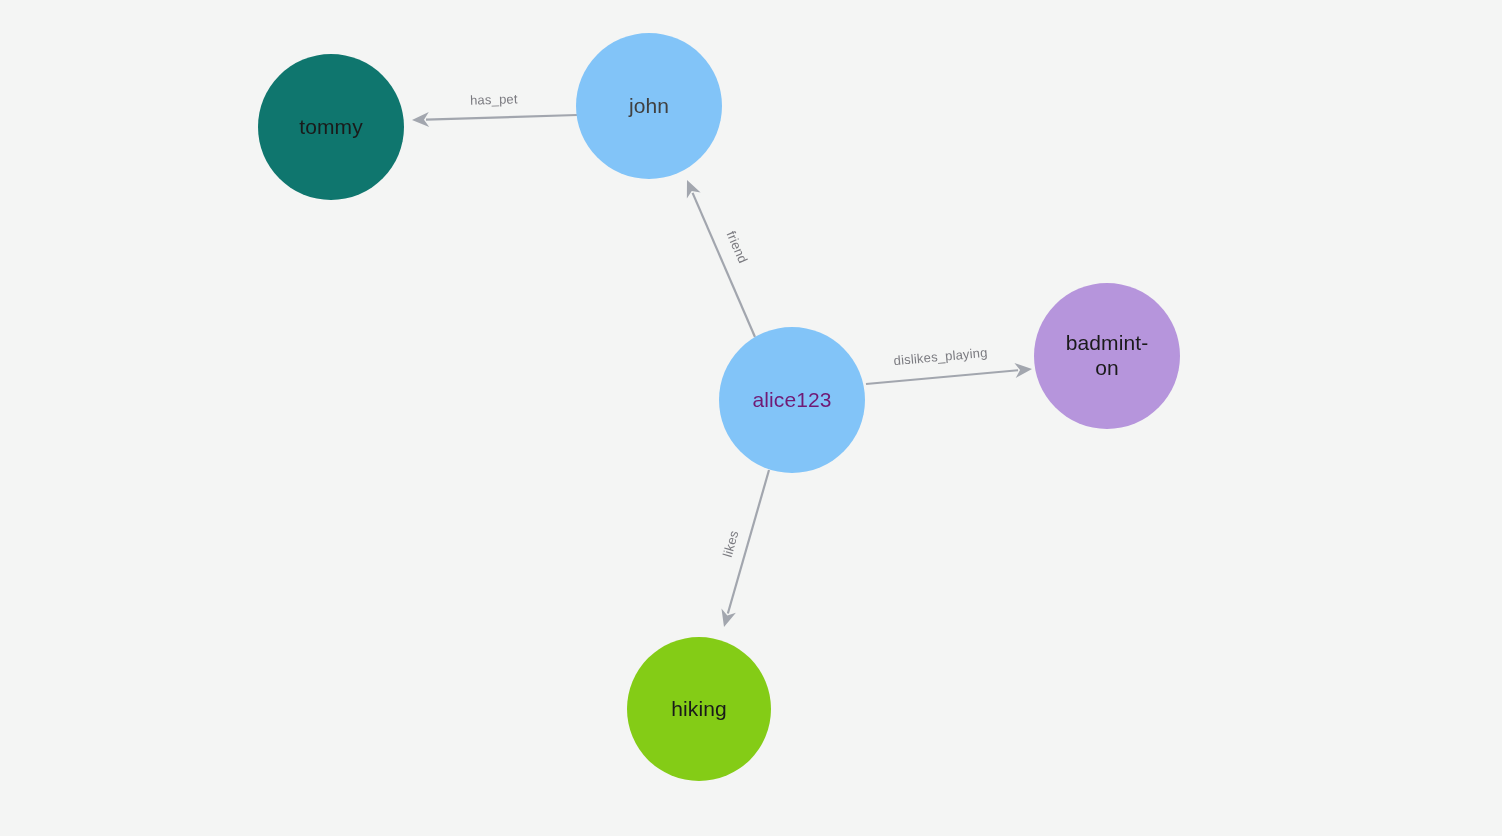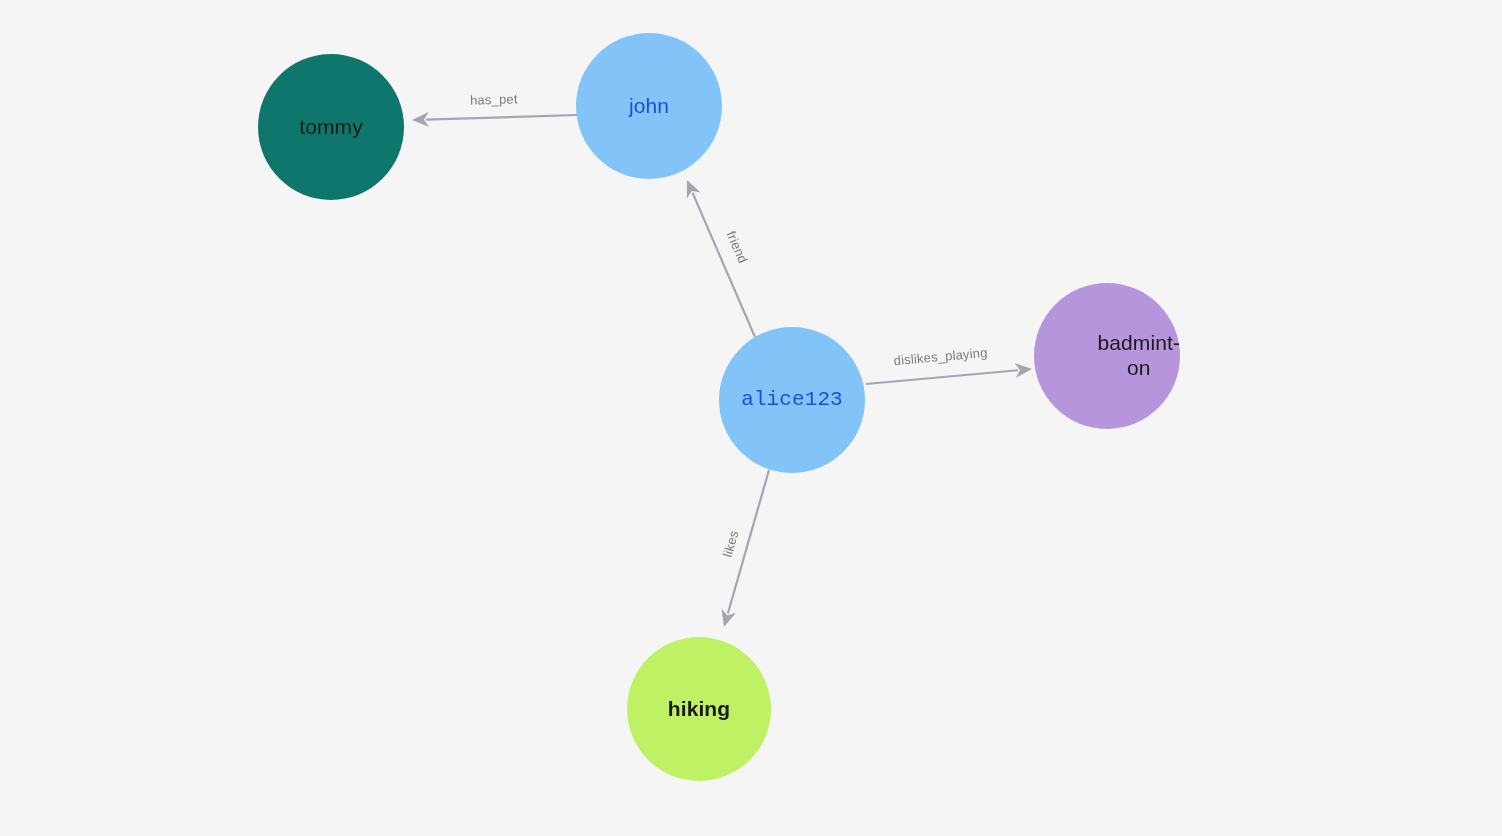--- a/index.html
+++ b/index.html
@@ -88,27 +88,27 @@
         <polygon points="724.00,627.00 721.47,608.59 727.31,615.46 735.89,612.72" class="edge-arrow-head" fill="#a2a6ae"></polygon>
         <text x="735" y="545" class="edge-label" text-anchor="middle" transform="rotate(-74 735 545)" fill="#7b7b80">likes</text>
       </g>
     </svg>
 
   <div id="node-layer">
       <div class="graph-node" style="left: 258px; top: 54px; width: 146px; height: 146px; background: #0f766e;">
         <span class="node-label" style="color: rgb(26, 26, 26);">tommy</span>
       </div>
       <div class="graph-node" style="left: 576px; top: 33px; width: 146px; height: 146px; background: rgb(130, 196, 248);">
-        <span class="node-label" style="color: #1d4ed8; text-align: right;">john</span>
+        <span class="node-label" style="color: #404040; text-align: right;">john</span>
       </div>
       <div class="graph-node" style="left: 719px; top: 327px; width: 146px; height: 146px; background: rgb(130, 196, 248);">
-        <span class="node-label" style="color: #1d4ed8; font-family: Liberation Mono, monospace;">alice123</span>
+        <span class="node-label" style="color: #701a75;">alice123</span>
       </div>
-      <div class="graph-node" style="left: 1034px; top: 283px; width: 146px; height: 146px; background: rgb(182, 149, 220); justify-content: flex-end;">
+      <div class="graph-node" style="left: 1034px; top: 283px; width: 146px; height: 146px; background: rgb(182, 149, 220);">
         <span class="node-label" style="color: rgb(26, 26, 26);">badmint-
 on</span>
       </div>
-      <div class="graph-node" style="left: 627px; top: 637px; width: 144px; height: 144px; background: #bef264; font-weight: bold;">
+      <div class="graph-node" style="left: 627px; top: 637px; width: 144px; height: 144px; background: #84cc16;">
         <span class="node-label" style="color: rgb(26, 26, 26);">hiking</span>
       </div>
     </div>
 
 </div>
 
 </body></html>

